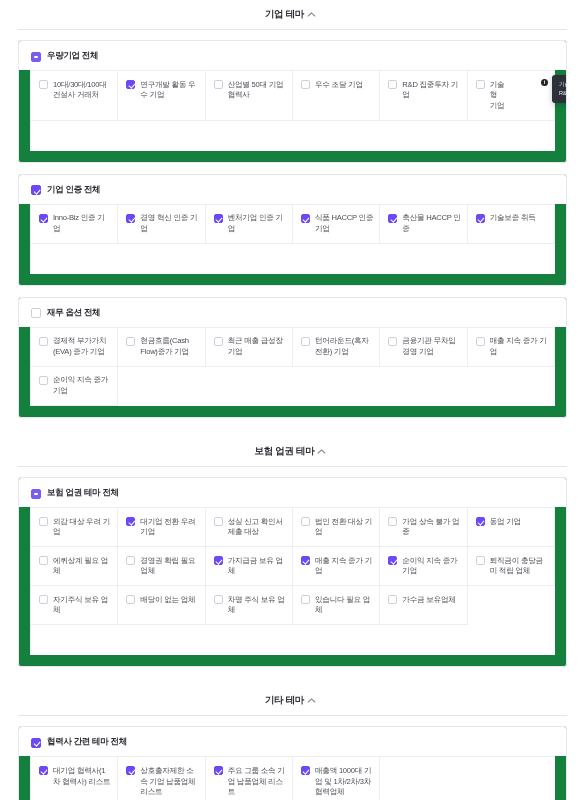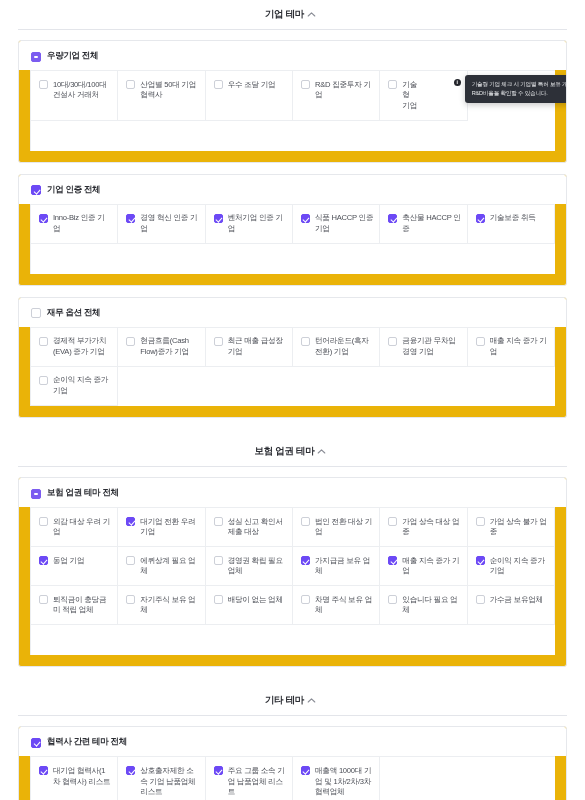--- a/index.html
+++ b/index.html
@@ -44,21 +44,21 @@
     color: #8a8d96;
   }
   .chevron svg { display: block; }
 
   .section-body { padding: 10px 0 6px 0; }
 
   
   .card {
     border: 1px solid #e6e8ec;
     border-radius: 3px;
-    background: #eab308;
+    background: #15803d;
     margin-bottom: 11px;
     overflow: hidden;
   }
   .card-head {
     display: flex;
     align-items: center;
     gap: 6px;
     padding: 9px 12px 8px 12px;
     background: #fff;
   }
@@ -189,20 +189,24 @@
           <div class="card-head">
             <span class="cb big indeterminate"></span>
             <span class="card-head-label">우량기업 전체</span>
           </div>
           <div class="grid">
             <div class="cell">
               <span class="cb"></span>
               <span class="cell-label">10대/30대/100대 건설사 거래처</span>
             </div>
             <div class="cell">
+              <span class="cb checked"></span>
+              <span class="cell-label">연구개발 활동 우수 기업</span>
+            </div>
+            <div class="cell">
               <span class="cb"></span>
               <span class="cell-label">산업별 50대 기업 협력사</span>
             </div>
             <div class="cell">
               <span class="cb"></span>
               <span class="cell-label">우수 조달 기업</span>
             </div>
             <div class="cell">
               <span class="cb"></span>
               <span class="cell-label">R&amp;D 집중투자 기업</span>
@@ -321,24 +325,20 @@
             <div class="cell">
               <span class="cb"></span>
               <span class="cell-label">성실 신고 확인서 제출 대상</span>
             </div>
             <div class="cell">
               <span class="cb"></span>
               <span class="cell-label">법인 전환 대상 기업</span>
             </div>
             <div class="cell">
               <span class="cb"></span>
-              <span class="cell-label">가업 상속 대상 업종</span>
-            </div>
-            <div class="cell">
-              <span class="cb"></span>
               <span class="cell-label">가업 상속 불가 업종</span>
             </div>
             <div class="cell">
               <span class="cb checked"></span>
               <span class="cell-label">동업 기업</span>
             </div>
             <div class="cell">
               <span class="cb"></span>
               <span class="cell-label">에퀴상계 필요 업체</span>
             </div>

